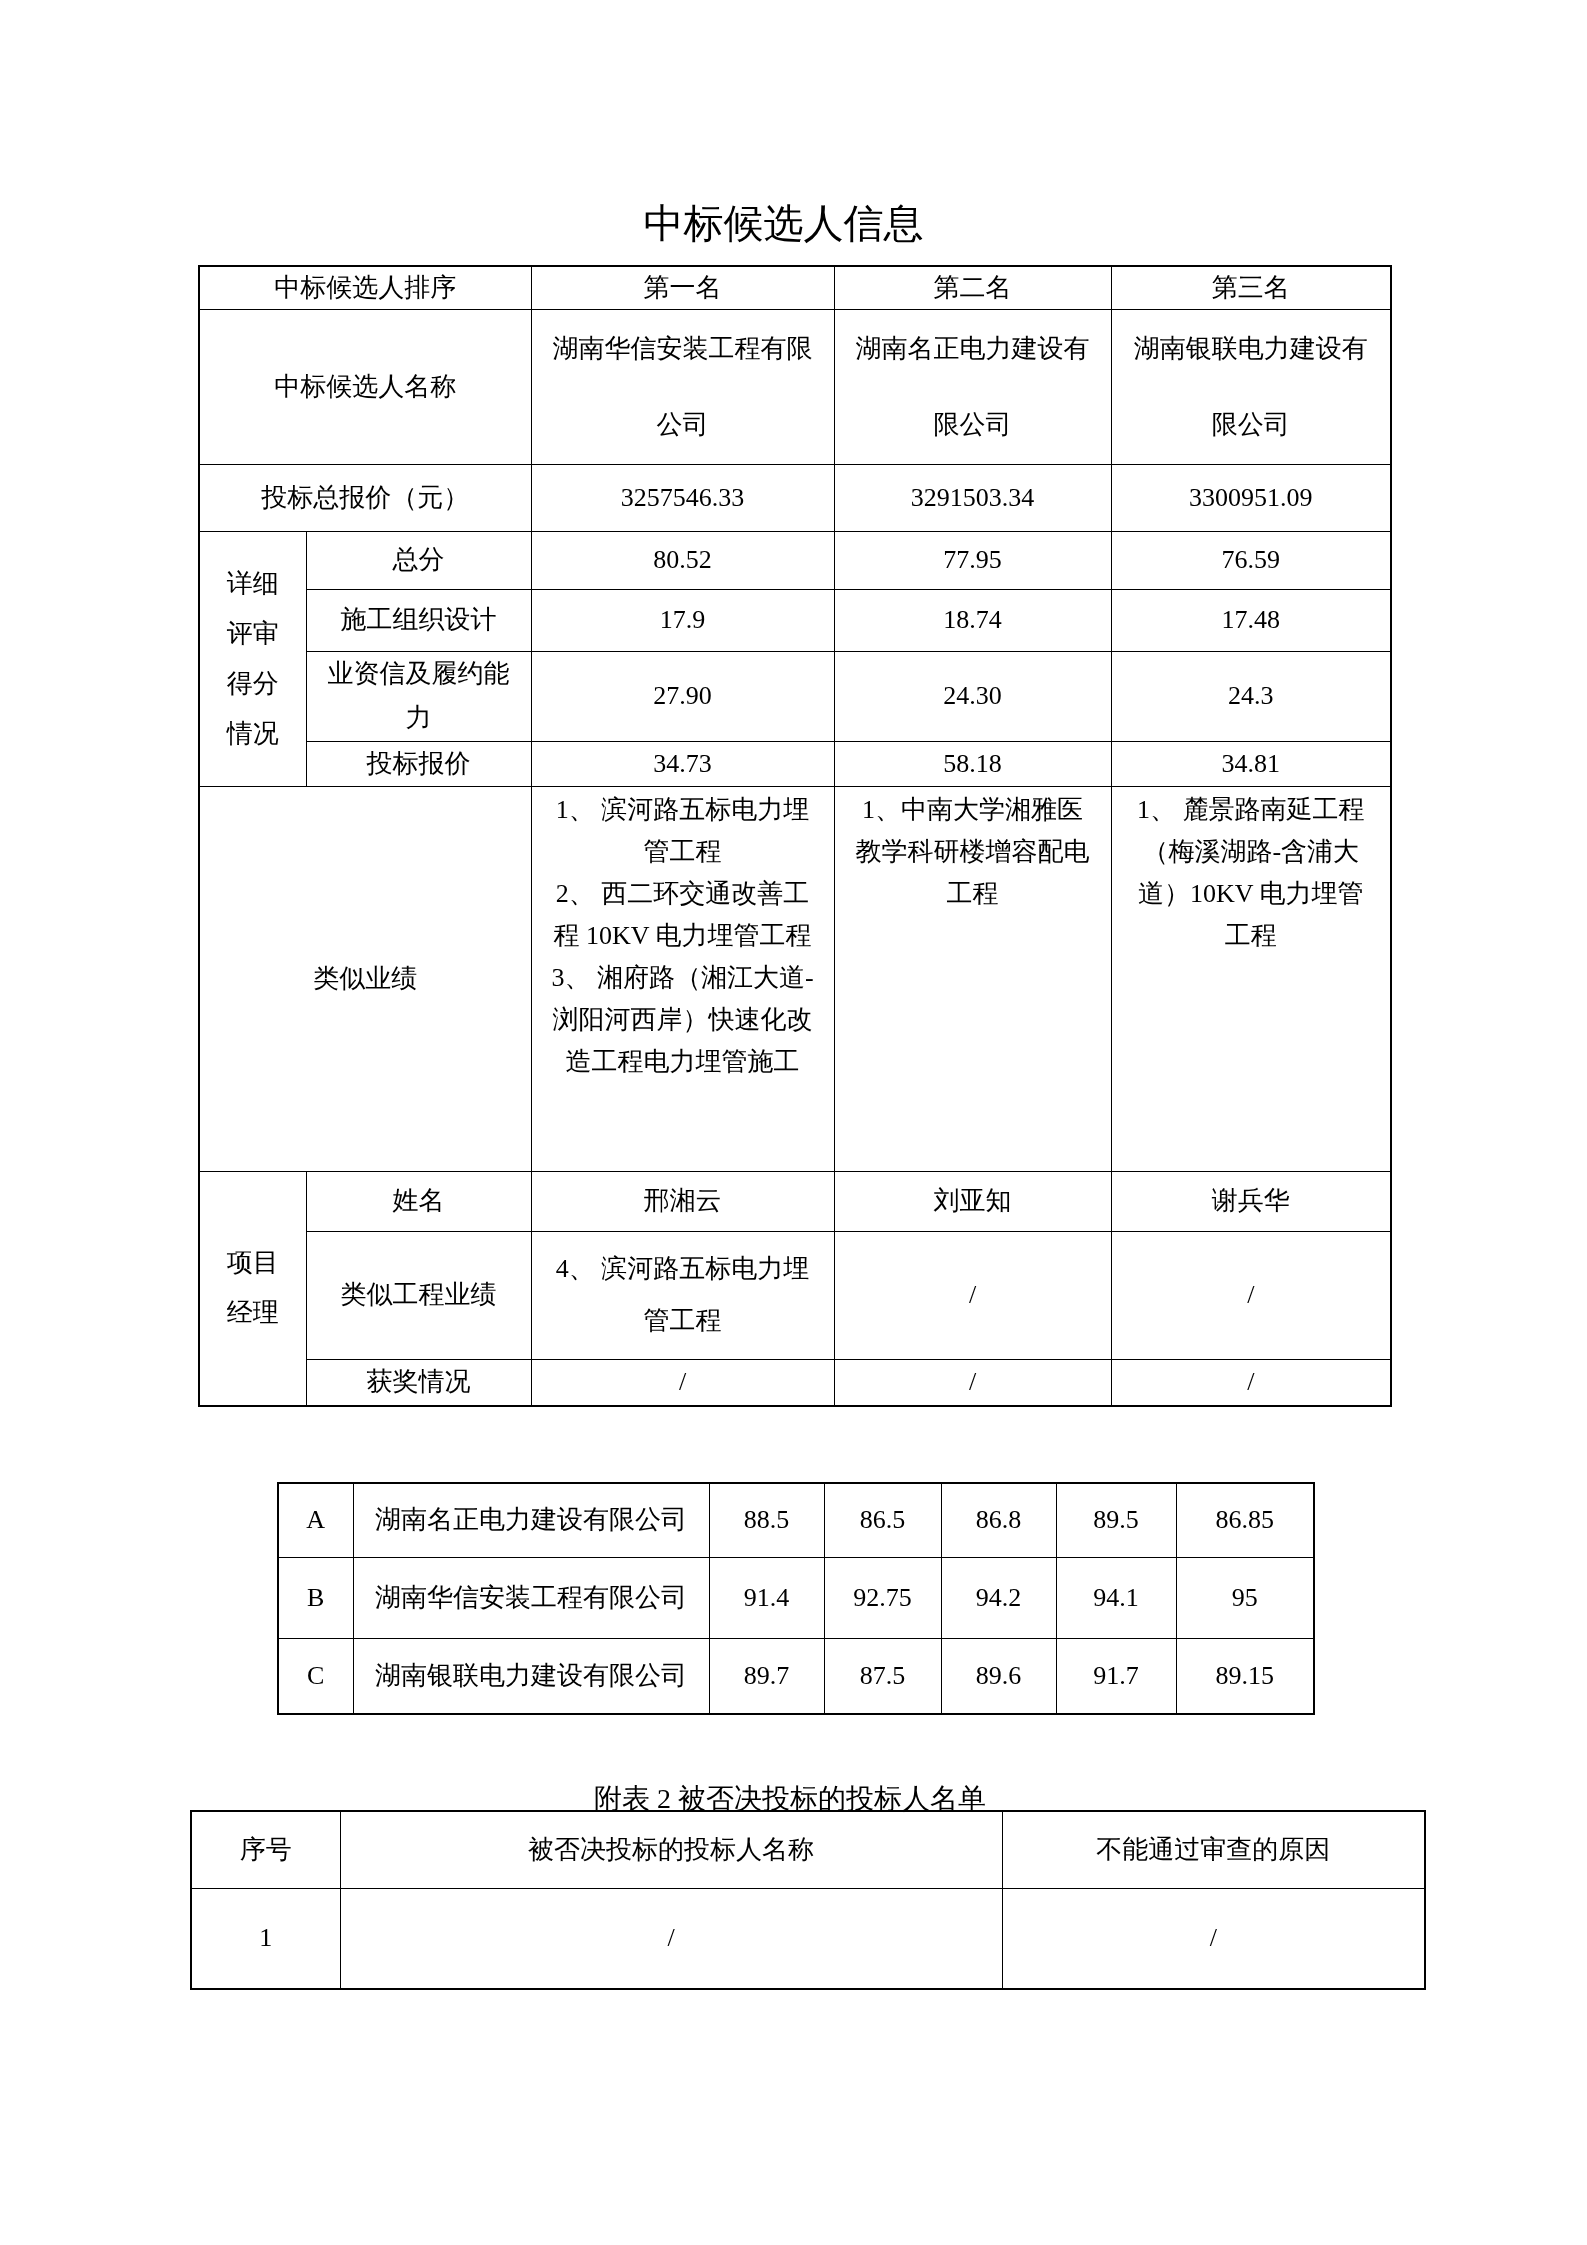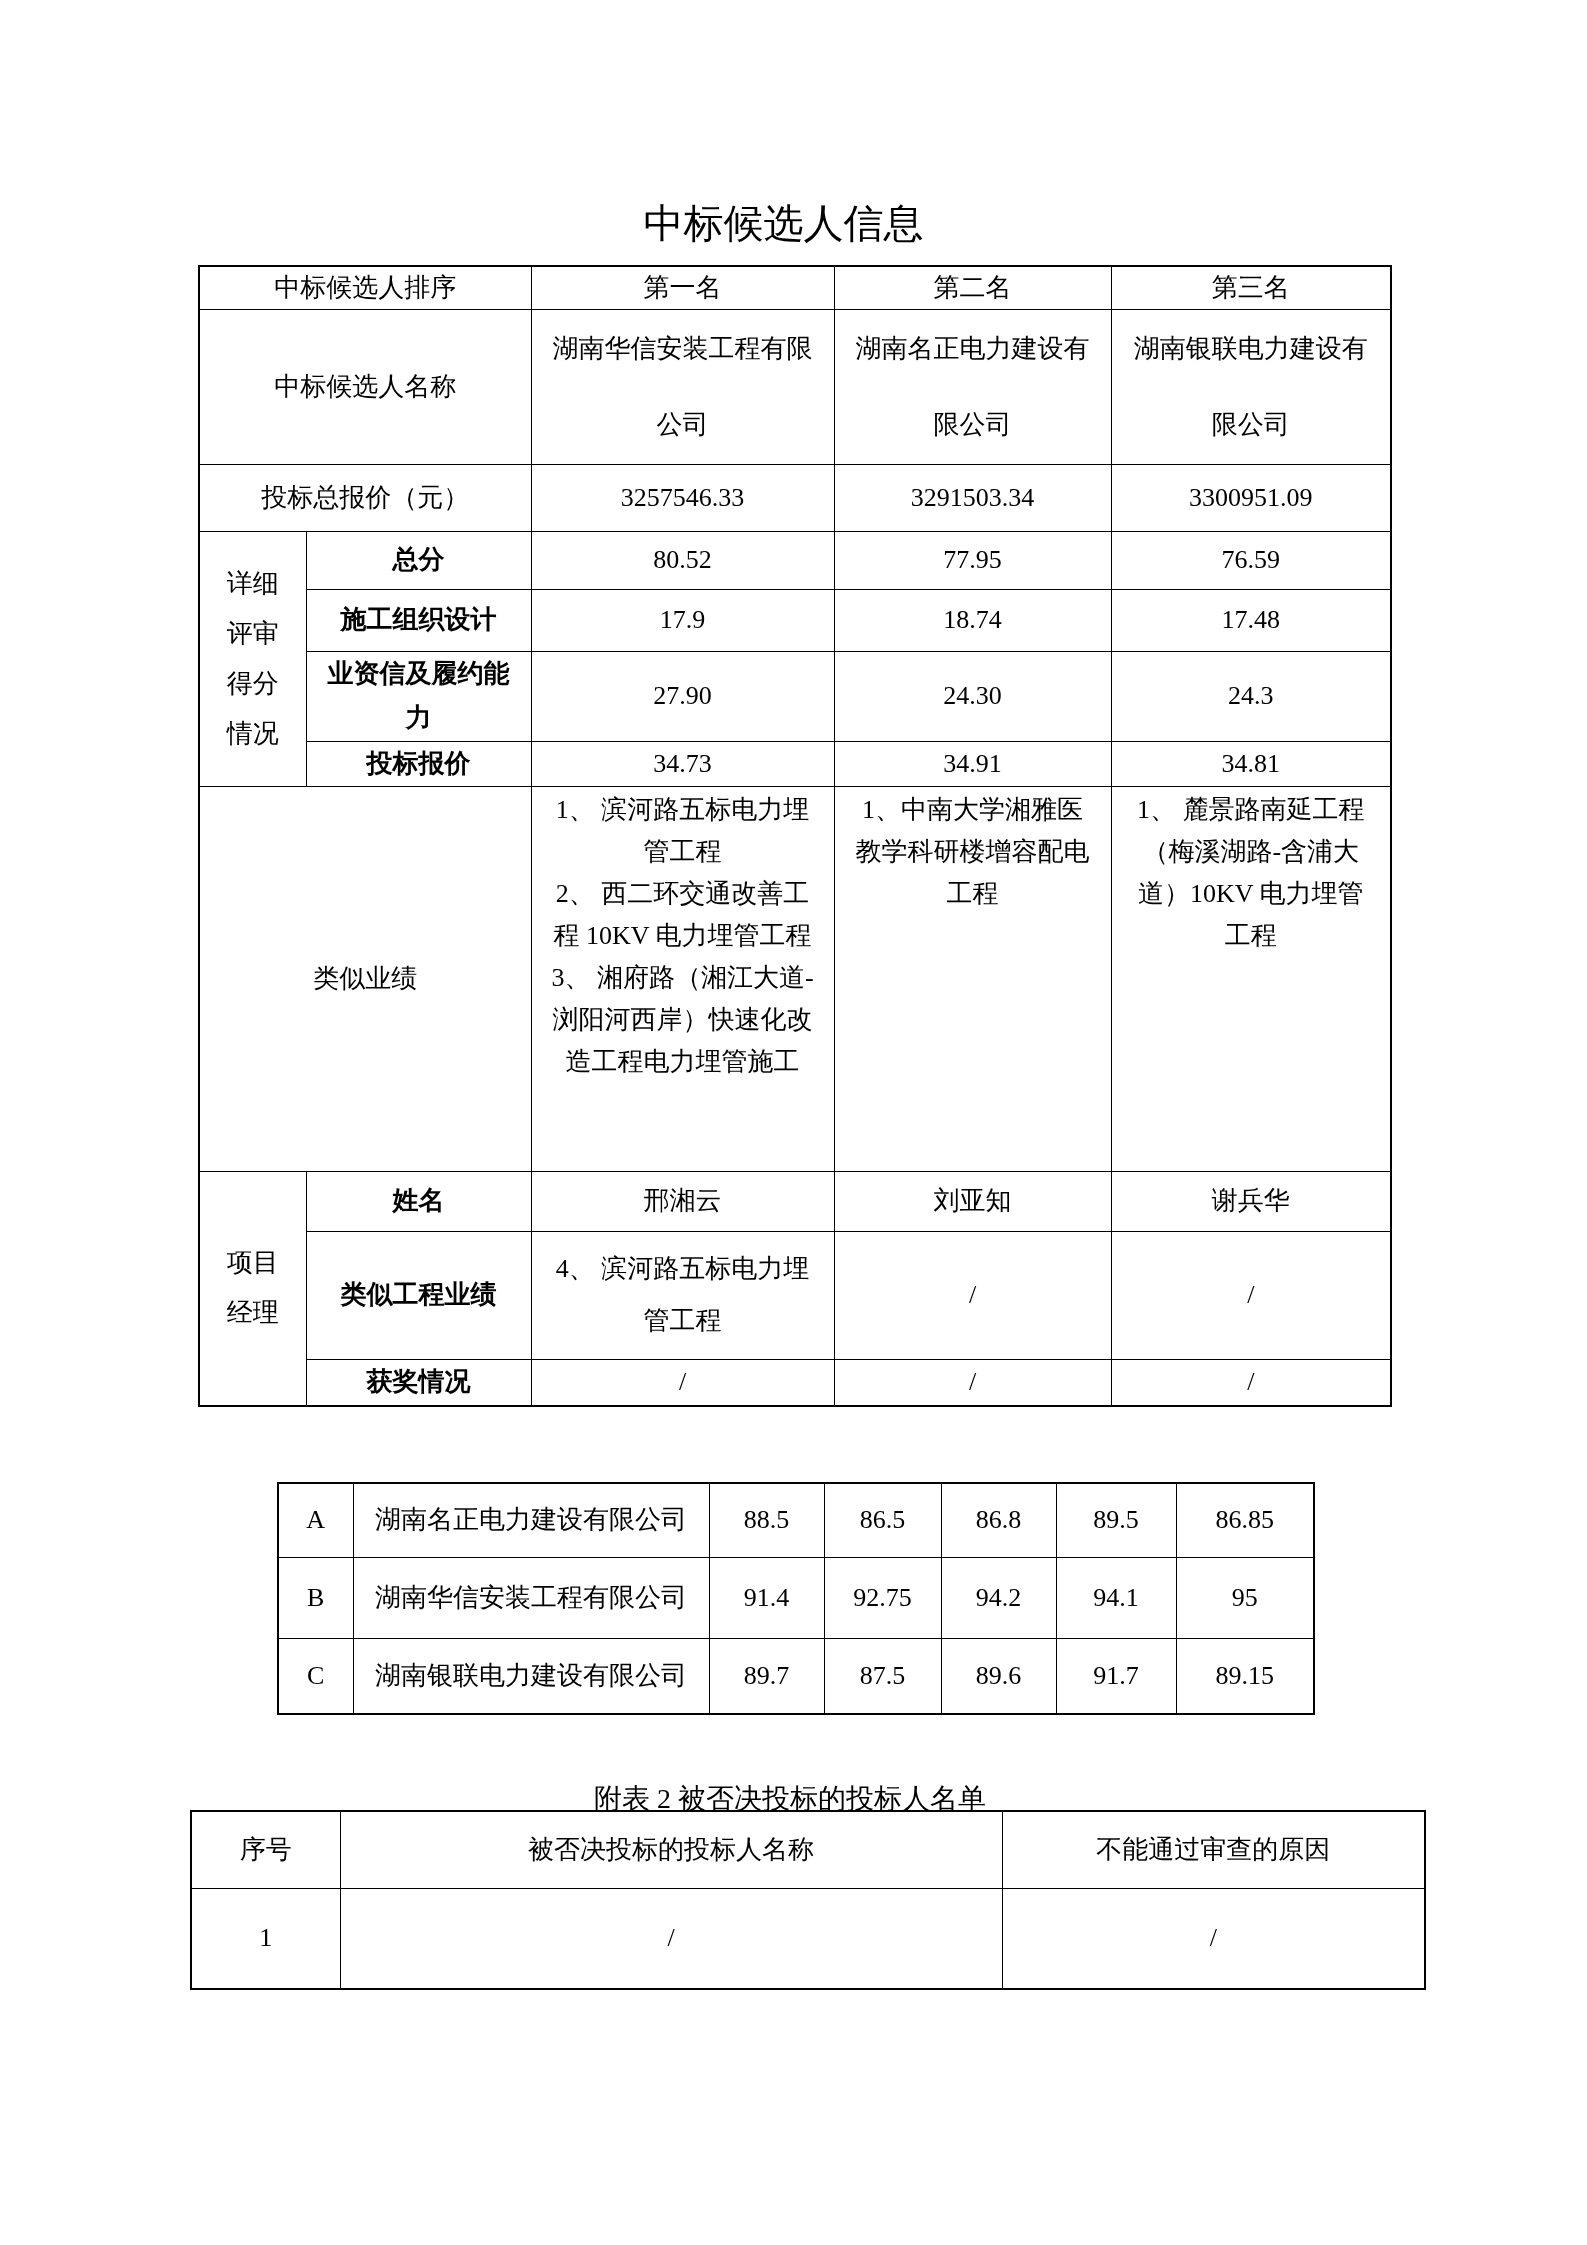--- a/index.html
+++ b/index.html
@@ -32,21 +32,21 @@
   .main-table{position:absolute;left:198px;top:265px;width:1192px;border:2px solid #000;}
   .main-table td{border:1px solid #000;margin-top:34px;}
 
   .row-name td.val{line-height:76px;}
 
   .v-label span{display:inline-block;width:56px;line-height:50px;}
 
   .perf-cell{vertical-align:top;padding:2px 16px 0 16px;}
   .perf-item{text-align:center;line-height:42px;}
 
-  .wrap-narrow{padding:0 20px;line-height:44px;font-weight:bold;}
+  .wrap-narrow{padding:0 20px;line-height:44px;}
 
   .mgr-perf-cell{line-height:52px;padding:0 23px;}
 
   .score-table{position:absolute;left:277px;top:1482px;width:1036px;border:2px solid #000;}
   .rejected-table{position:absolute;left:190px;top:1810px;width:1234px;border:2px solid #000;}
 
   .slash{font-size:26px;}
 </style>
 </head>
 <body>
@@ -99,21 +99,21 @@
     </tr>
     <tr style="height:90px">
       <td class="wrap-narrow">业资信及履约能力</td>
       <td>27.90</td>
       <td>24.30</td>
       <td>24.3</td>
     </tr>
     <tr style="height:45px">
       <td class="wrap-narrow">投标报价</td>
       <td>34.73</td>
-      <td>34.91</td>
+      <td>58.18</td>
       <td>34.81</td>
     </tr>
     <tr style="height:385px">
       <td colspan="2">类似业绩</td>
       <td class="perf-cell">
         <div class="perf-item">1、 滨河路五标电力埋管工程</div>
         <div class="perf-item">2、 西二环交通改善工程 10KV 电力埋管工程</div>
         <div class="perf-item">3、 湘府路（湘江大道-浏阳河西岸）快速化改造工程电力埋管施工</div>
       </td>
       <td class="perf-cell">

